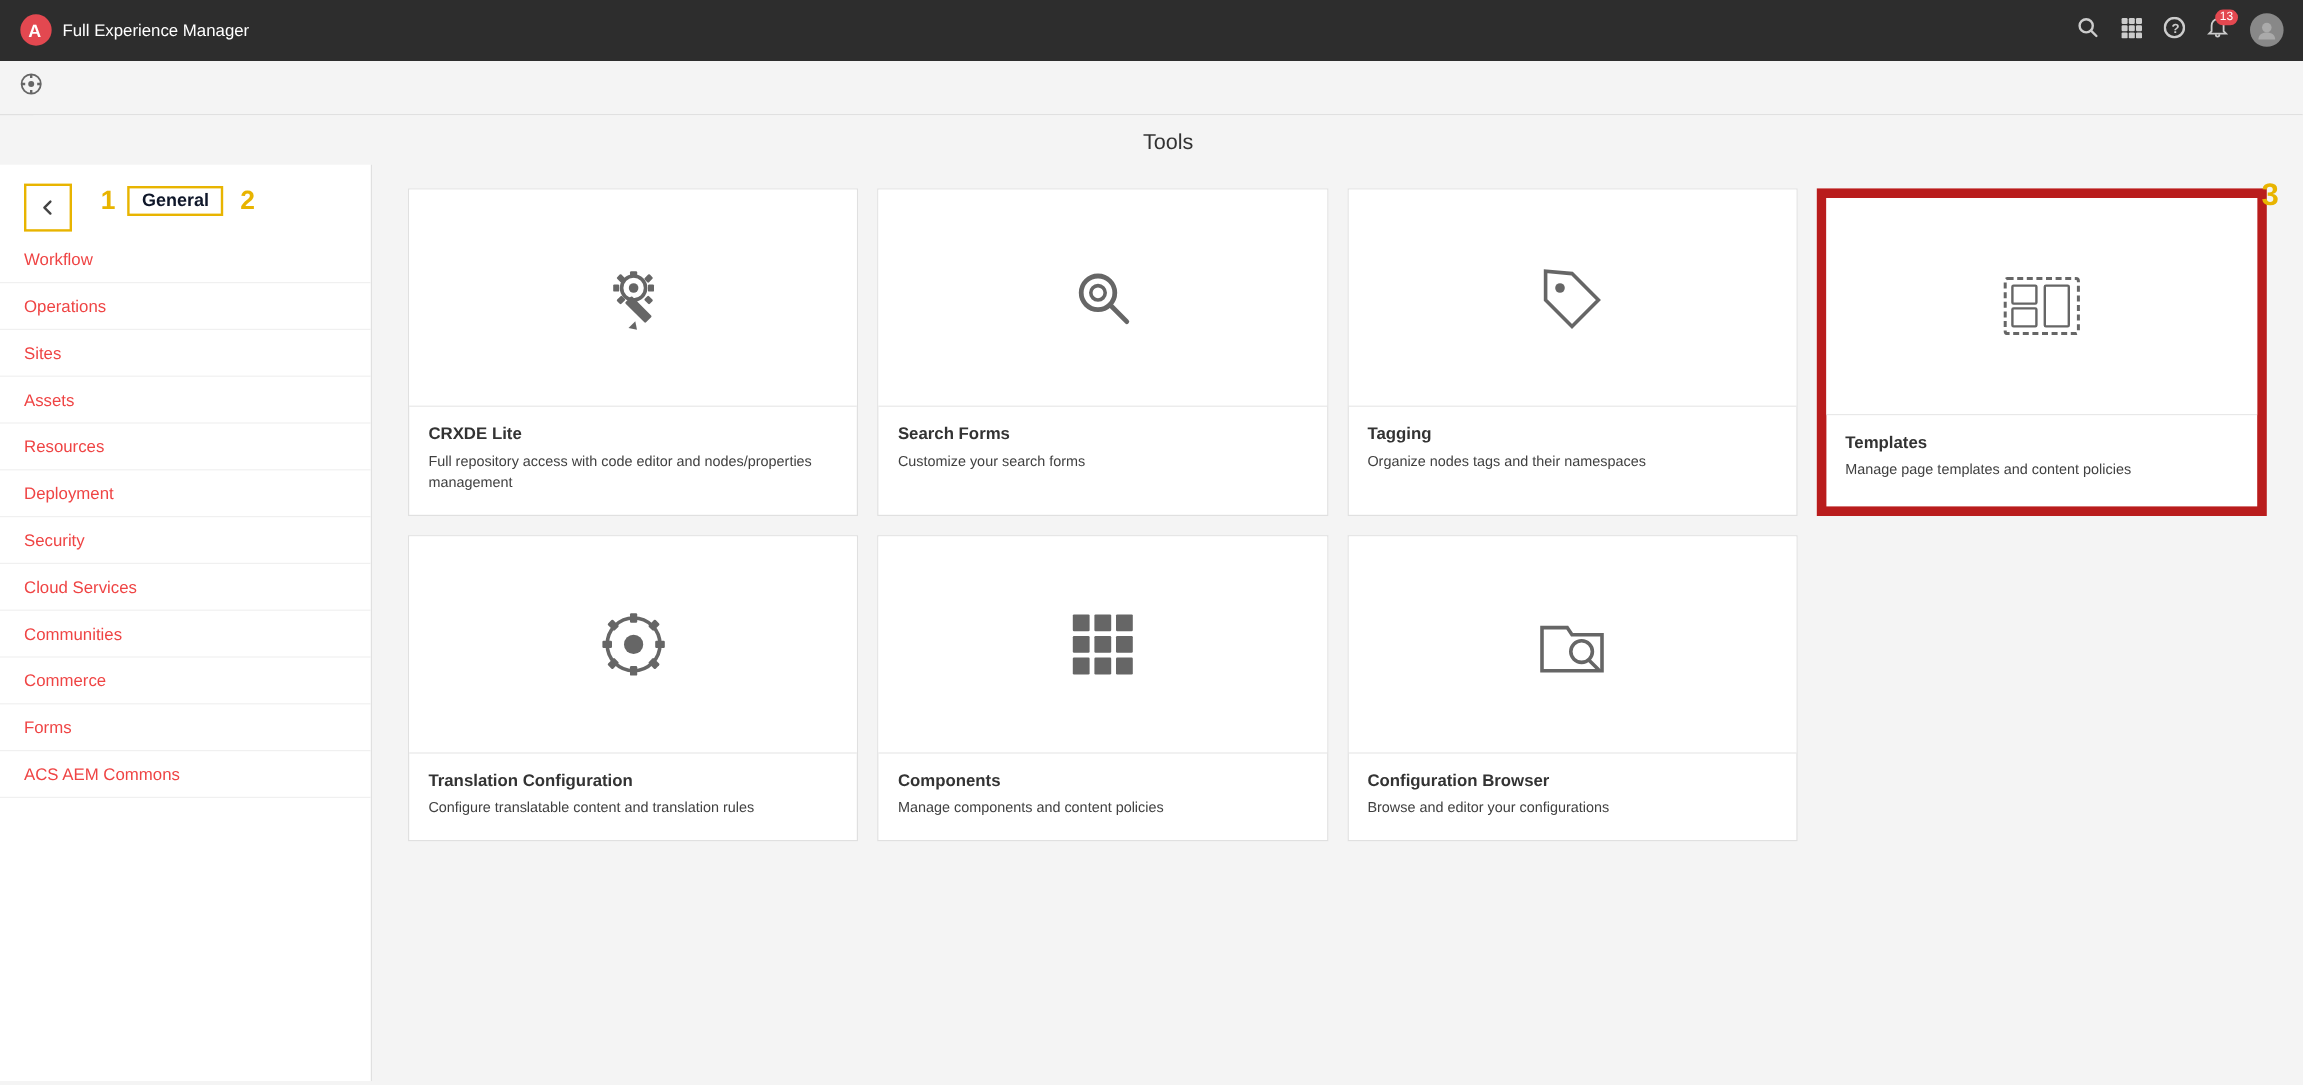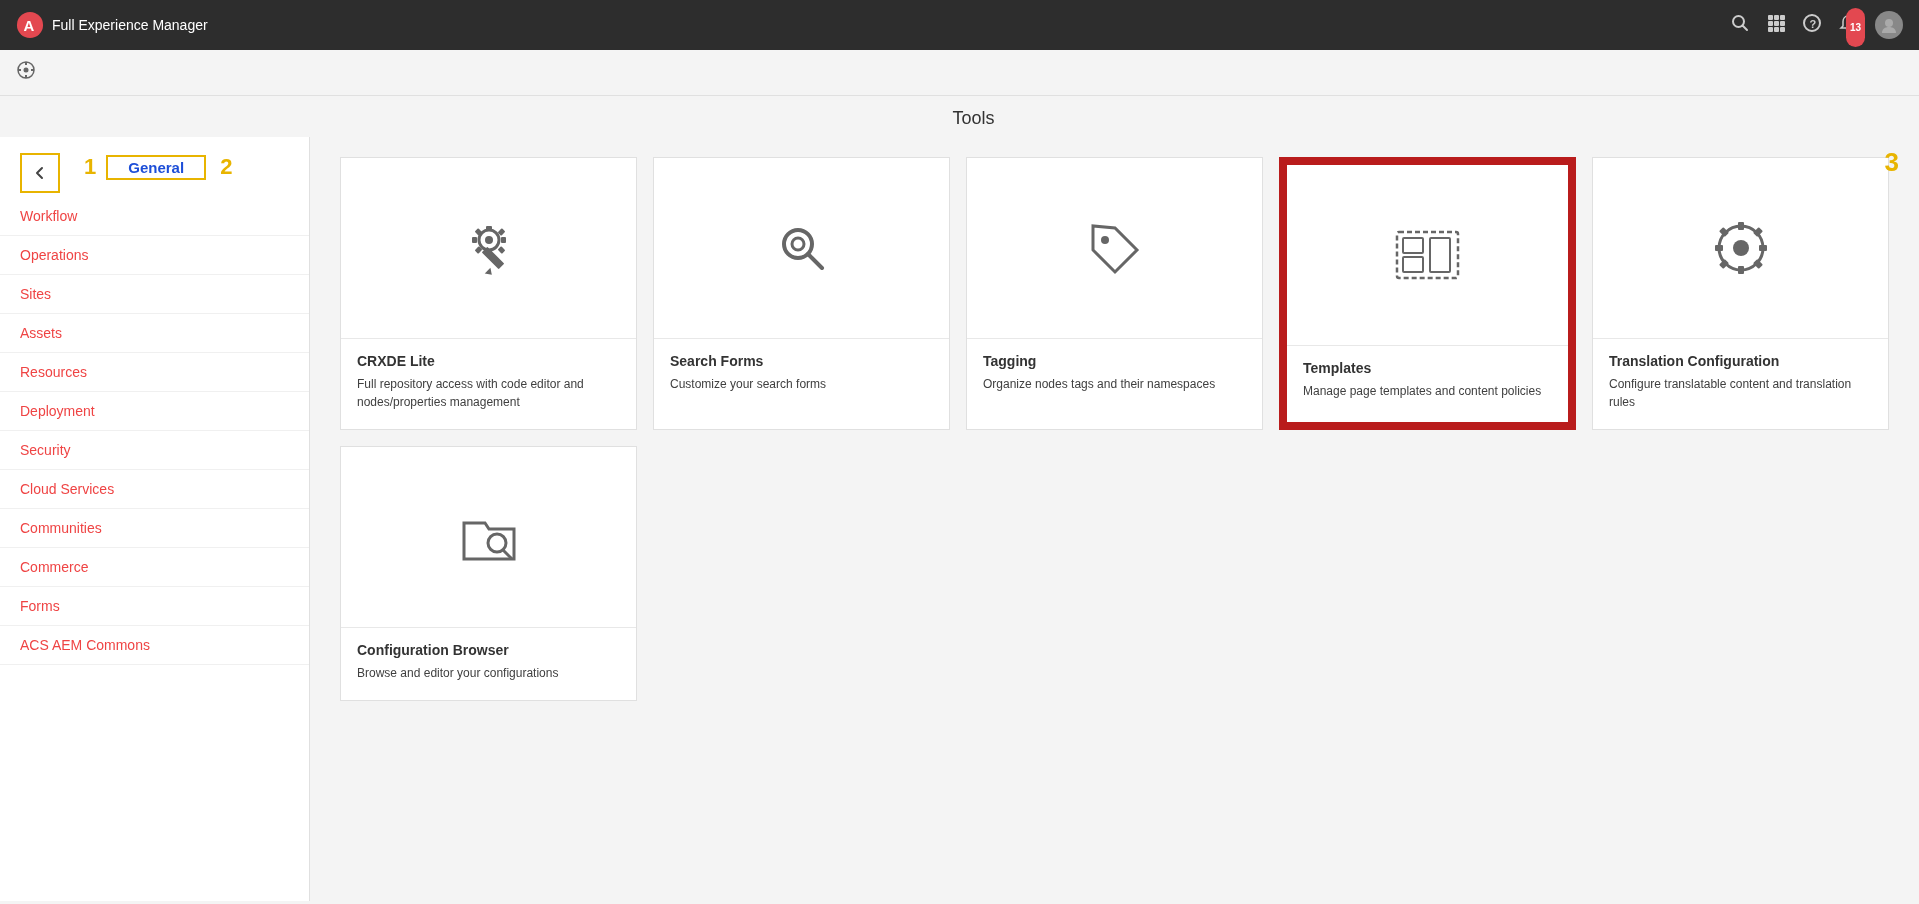--- a/index.html
+++ b/index.html
@@ -46,22 +46,22 @@
       position: relative;
     }
     .badge {
       position: absolute;
       top: -6px;
       right: -8px;
       background: #e34850;
       color: #fff;
       font-size: 10px;
       border-radius: 10px;
-      padding: 14px 4px;
-      font-weight: bold;
+      padding: 1px 4px;
+      font-weight: normal;
     }
     .avatar {
       width: 28px;
       height: 28px;
       border-radius: 50%;
       background: #888;
       display: flex;
       align-items: center;
       justify-content: center;
       color: #fff;
@@ -126,23 +126,23 @@
     }
     .sidebar-top {
       display: flex;
       align-items: center;
       padding: 4px 10px 4px 10px;
       gap: 10px;
     }
     .sidebar-section-title {
       font-size: 15px;
       font-weight: 600;
-      color: #1d4ed8;
+      color: #0f172a;
       border: 2px solid #e8b400;
-      padding: 2px 20px;
+      padding: 2px 10px;
       cursor: pointer;
     }
     .sidebar-nav {
       padding: 0 0 10px 0;
     }
     .sidebar-nav-item {
       padding: 11px 20px 11px 20px;
       font-size: 14px;
       color: #ef4444;
       cursor: pointer;
@@ -152,21 +152,21 @@
     
     .content {
       flex: 1;
       overflow-y: auto;
       padding: 20px 30px;
       background: #f4f4f4;
     }
 
     .cards-grid {
       display: grid;
-      grid-template-columns: repeat(5, 1fr);
+      grid-template-columns: repeat(4, 1fr);
       gap: 16px;
     }
 
     .card {
       background: #fff;
       border: 1px solid #e0e0e0;
       padding: 0;
       cursor: pointer;
       transition: box-shadow 0.15s;
     }
@@ -408,20 +408,41 @@
             <rect x="44" y="10" width="6" height="8" rx="1" fill="#666" transform="rotate(45 47 14)"></rect>
           </svg>
         </div>
         <hr class="card-divider">
         <div class="card-body">
           <div class="card-title">Translation Configuration</div>
           <div class="card-desc">Configure translatable content and translation rules</div>
         </div>
       </div>
 
+      <div class="card">
+        <div class="card-icon-area">
+          <svg width="60" height="60" viewBox="0 0 60 60" fill="none">
+
+            <rect x="5" y="5" width="14" height="14" rx="1" fill="#666"></rect>
+            <rect x="23" y="5" width="14" height="14" rx="1" fill="#666"></rect>
+            <rect x="41" y="5" width="14" height="14" rx="1" fill="#666"></rect>
+            <rect x="5" y="23" width="14" height="14" rx="1" fill="#666"></rect>
+            <rect x="23" y="23" width="14" height="14" rx="1" fill="#666"></rect>
+            <rect x="41" y="23" width="14" height="14" rx="1" fill="#666"></rect>
+            <rect x="5" y="41" width="14" height="14" rx="1" fill="#666"></rect>
+            <rect x="23" y="41" width="14" height="14" rx="1" fill="#666"></rect>
+            <rect x="41" y="41" width="14" height="14" rx="1" fill="#666"></rect>
+          </svg>
+        </div>
+        <hr class="card-divider">
+        <div class="card-body">
+          <div class="card-title">Components</div>
+          <div class="card-desc">Manage components and content policies</div>
+        </div>
+      </div>
 
       <div class="card">
         <div class="card-icon-area">
           <svg width="60" height="60" viewBox="0 0 60 60" fill="none">
 
             <path d="M5 18 L5 52 L55 52 L55 22 L30 22 L26 16 L5 16 Z" stroke="#666" stroke-width="3" fill="none"></path>
             <circle cx="38" cy="36" r="9" stroke="#666" stroke-width="3" fill="none"></circle>
             <line x1="44" y1="43" x2="52" y2="51" stroke="#666" stroke-width="3" stroke-linecap="round"></line>
           </svg>
         </div>

